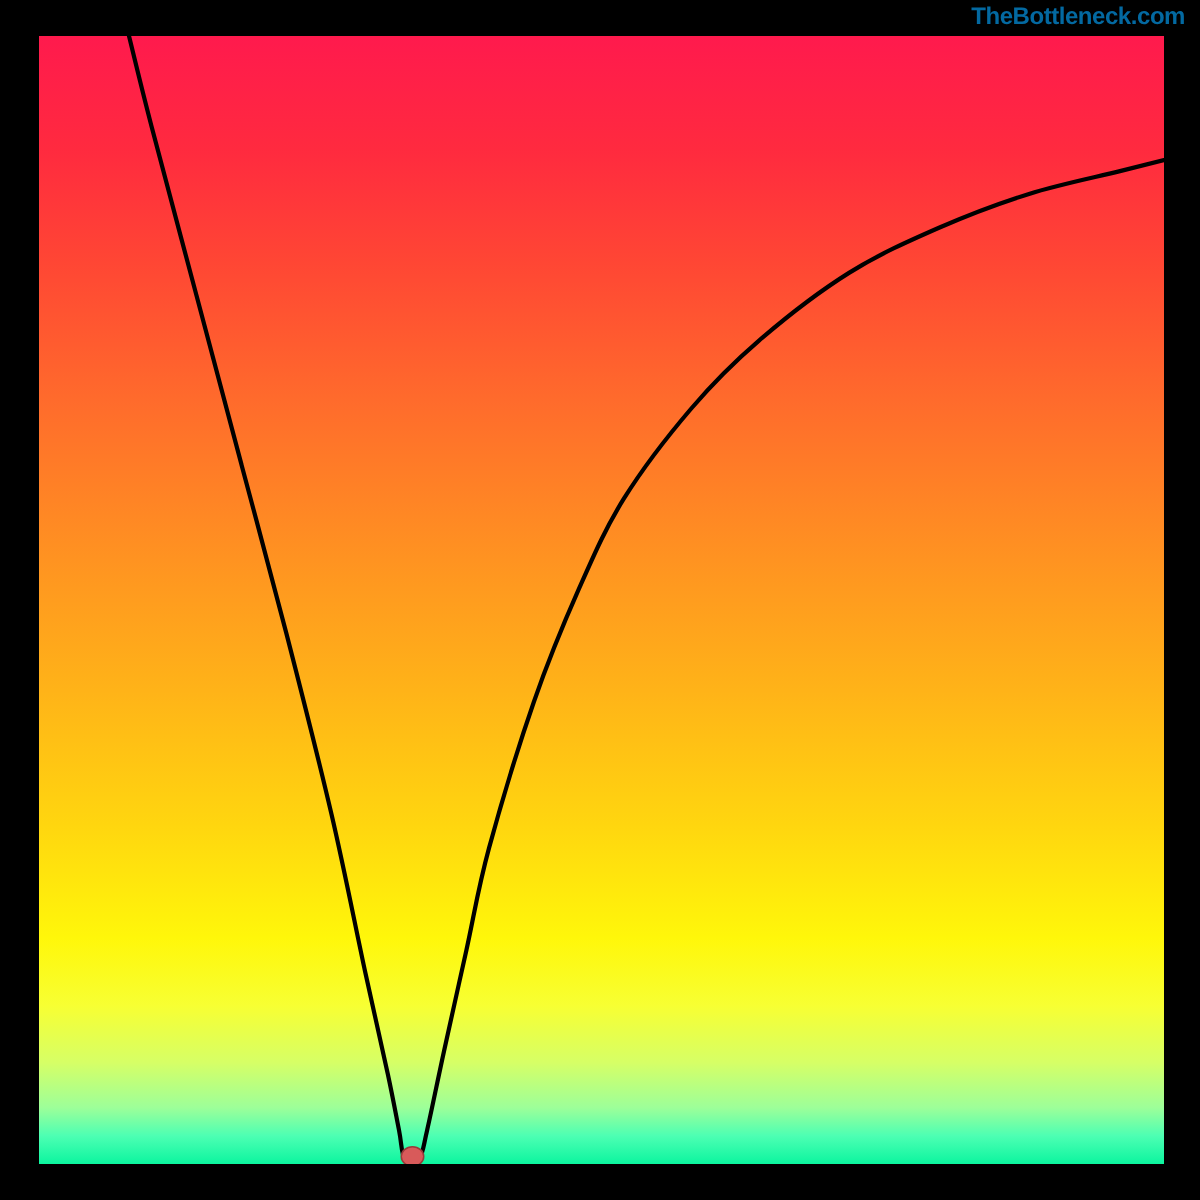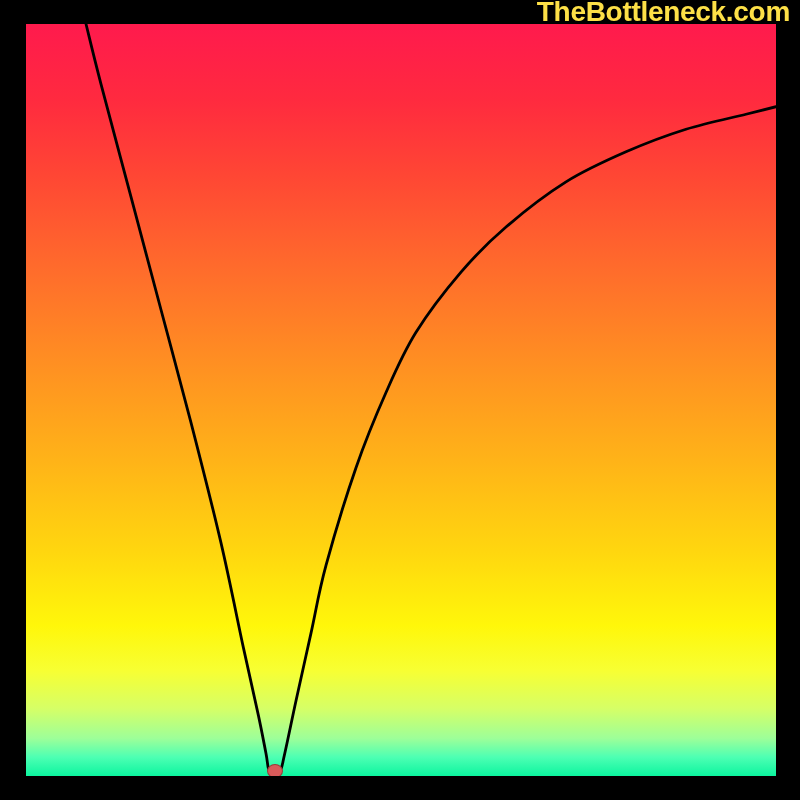--- a/index.html
+++ b/index.html
@@ -15,22 +15,22 @@
     width: 800px;
     height: 800px;
     background: #000000;
   }
   .watermark {
     position: absolute;
     top: 0;
     right: 10px;
     height: 24px;
     line-height: 24px;
-    color: #fde047;
-    font-size: 28px;
+    color: #0369a1;
+    font-size: 16px;
     font-weight: bold;
     letter-spacing: -0.3px;
     z-index: 10;
   }
   .plot-area {
     position: absolute;
     left: 26px;
     top: 24px;
     width: 750px;
     height: 752px;

